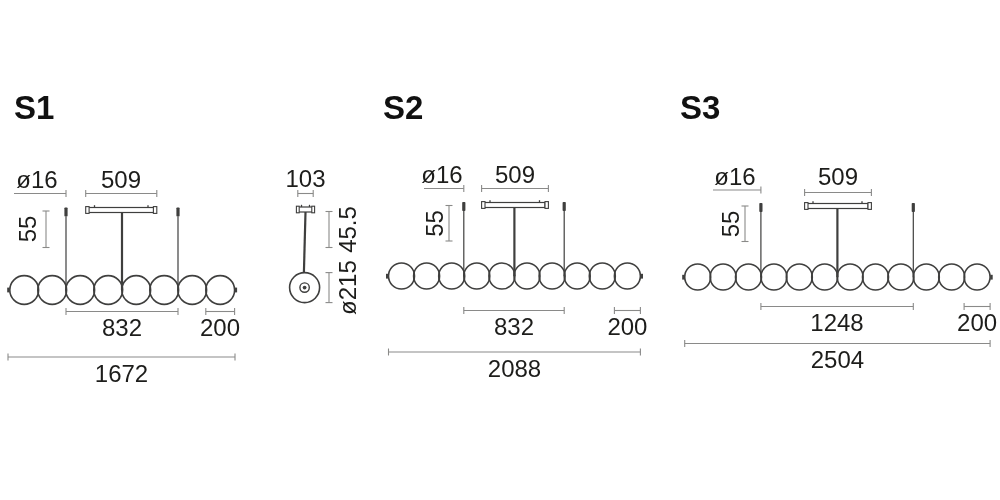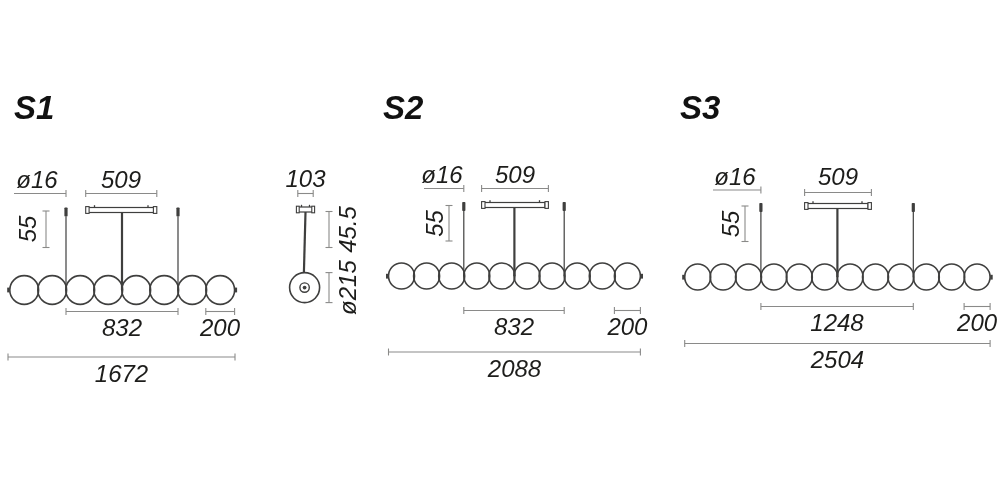--- a/index.html
+++ b/index.html
@@ -3,21 +3,21 @@
 <meta charset="utf-8">
 <style>
   :root{
     --background:#ffffff;
     --drawing:#3f3f3e;
     --dimension:#8a8a89;
     --text:#1d1d1b;
   }
   html,body{margin:0;padding:0;background:var(--background);}
   .canvas{position:relative;width:1000px;height:500px;background:var(--background);overflow:hidden;
-          font-family:"Liberation Sans",sans-serif;font-style:italic;}
+          font-family:"Liberation Sans",sans-serif;}
   svg text{font-family:"Liberation Sans",sans-serif;}
   .heading{font-size:33px;font-weight:bold;fill:#111111;}
   .lbl{font-size:24px;fill:var(--text);text-anchor:middle;}
   .dim{stroke:var(--dimension);stroke-width:1.1;fill:none;}
   .dw{stroke:var(--drawing);stroke-width:1.3;fill:none;}
   .stem{stroke:var(--drawing);stroke-width:2.2;fill:none;}
   .wire{stroke:var(--drawing);stroke-width:1.2;fill:none;}
   .fit{fill:var(--drawing);stroke:none;}
   .bar{fill:#ffffff;stroke:var(--drawing);stroke-width:1.2;}
   .cap{fill:#ffffff;stroke:var(--drawing);stroke-width:1.1;}

